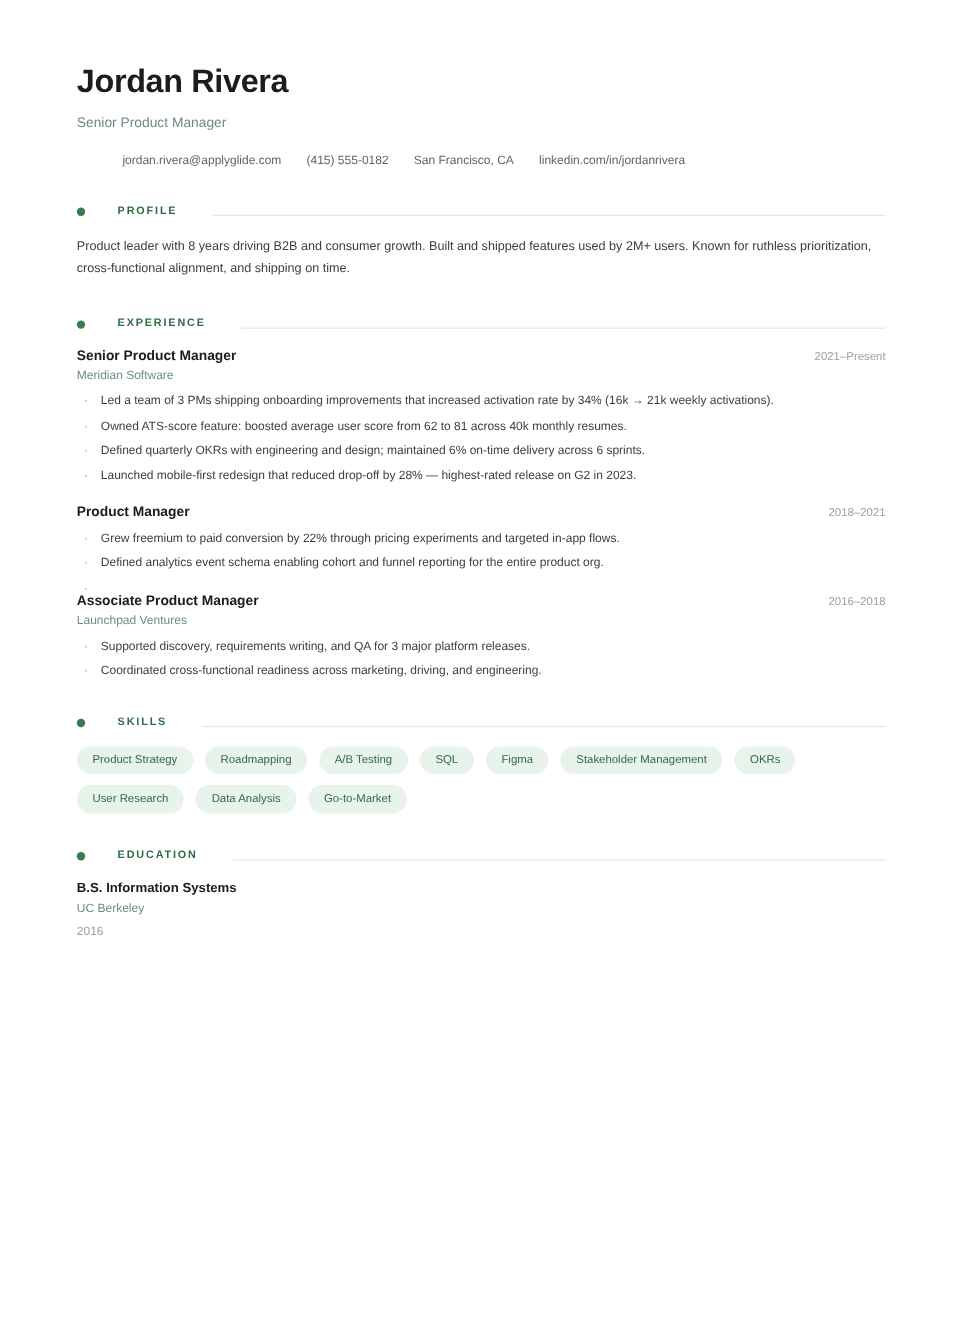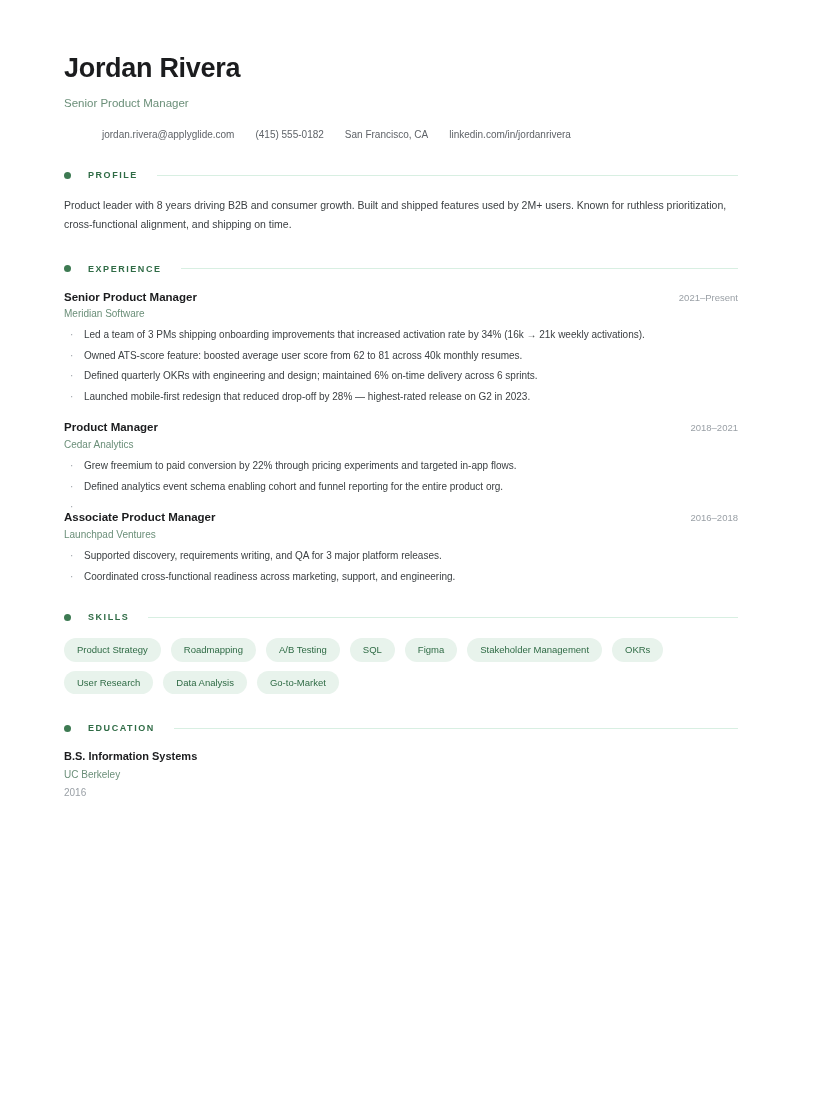--- a/index.html
+++ b/index.html
@@ -51,22 +51,22 @@
     padding-left: 38px;
   }
   .contact-item { white-space: nowrap; }
   .contact-sep { display: inline-block; width: 21px; }
 
   
   .section { margin-top: 0; }
 
   .section-head {
     display: flex;
-    align-items: center;
-    gap: 17px;
+    align-items: flex-end;
+    gap: 27px;
     margin-bottom: 0;
   }
   .section-dot {
     width: 7px;
     height: 7px;
     border-radius: 50%;
     background: #3d7a52;
     flex: 0 0 auto;
   }
   .section-title {
@@ -232,37 +232,36 @@
         <li><span class="bullet-dot">·</span><span>Defined quarterly OKRs with engineering and design; maintained 6% on-time delivery across 6 sprints.</span></li>
         <li><span class="bullet-dot">·</span><span>Launched mobile-first redesign that reduced drop-off by 28% — highest-rated release on G2 in 2023.</span></li>
       </ul>
     </div>
 
     <div class="job job-gap">
       <div class="job-head">
         <span class="job-title">Product Manager</span>
         <span class="job-dates">2018–2021</span>
       </div>
-      <div class="job-company">Cedar Analytics</div>
       <ul class="bullets">
         <li><span class="bullet-dot">·</span><span>Grew freemium to paid conversion by 22% through pricing experiments and targeted in-app flows.</span></li>
         <li><span class="bullet-dot">·</span><span>Defined analytics event schema enabling cohort and funnel reporting for the entire product org.</span></li>
         <li><span class="bullet-dot">·</span></li>
       </ul>
     </div>
 
     <div class="job job-gap">
       <div class="job-head">
         <span class="job-title">Associate Product Manager</span>
         <span class="job-dates">2016–2018</span>
       </div>
       <div class="job-company">Launchpad Ventures</div>
       <ul class="bullets">
         <li><span class="bullet-dot">·</span><span>Supported discovery, requirements writing, and QA for 3 major platform releases.</span></li>
-        <li><span class="bullet-dot">·</span><span>Coordinated cross-functional readiness across marketing, support, and engineering.</span></li>
+        <li><span class="bullet-dot">·</span><span>Coordinated cross-functional readiness across marketing, driving, and engineering.</span></li>
       </ul>
     </div>
   </div>
 
   <div class="section sp-skills">
     <div class="section-head">
       <span class="section-dot"></span>
       <span class="section-title">SKILLS</span>
       <span class="section-rule"></span>
     </div>

